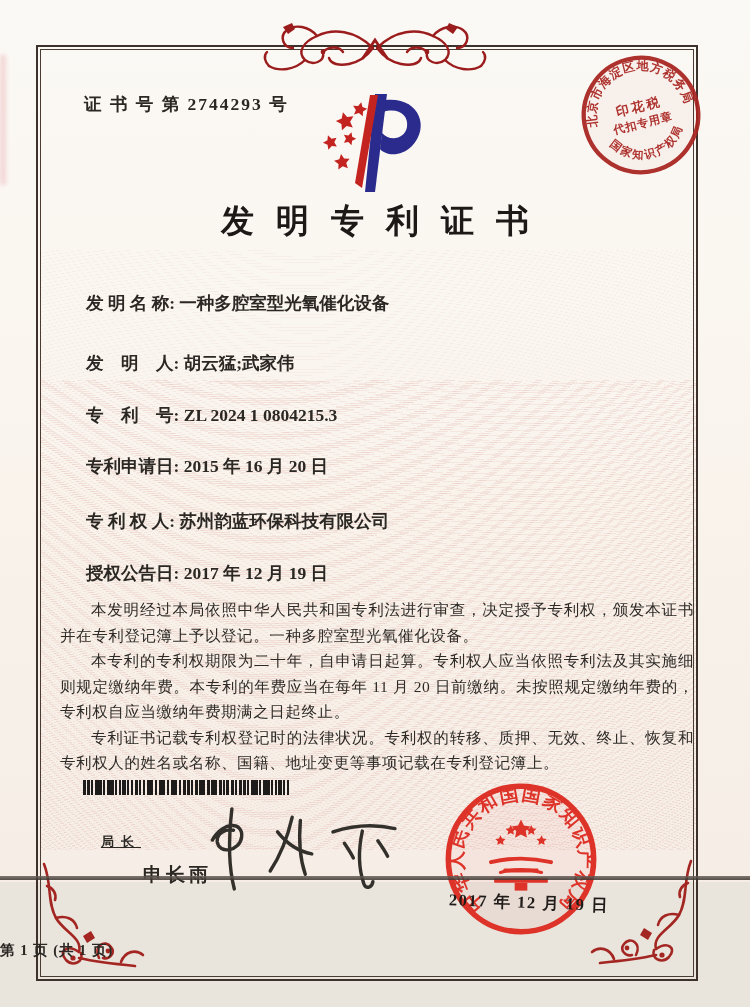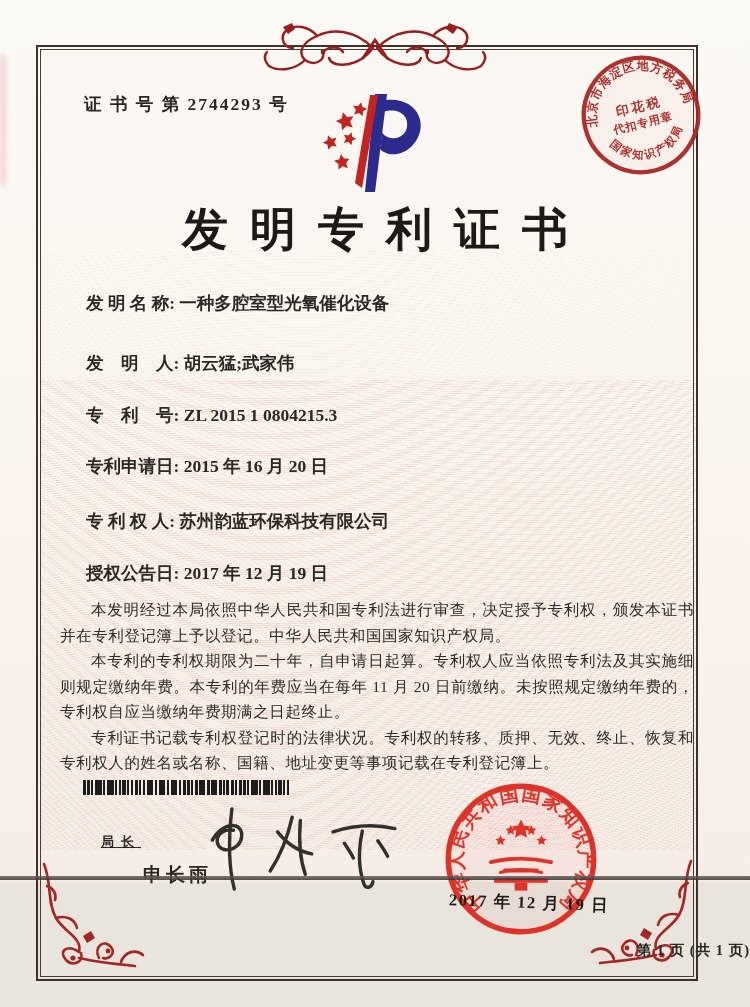--- a/index.html
+++ b/index.html
@@ -51,21 +51,21 @@
     font-size:17.5px;letter-spacing:2px;font-weight:600;color:#2b2723;
     white-space:pre;
   }
   .tax-stamp{
     position:absolute;left:576px;top:50px;width:130px;height:130px;
     transform:rotate(-14deg);opacity:.93;
   }
   .logo{position:absolute;left:312px;top:90px;width:126px;height:106px;}
   .title{
     position:absolute;left:0;right:0;top:199px;text-align:center;
-    font-size:46px;font-weight:bold;letter-spacing:22px;text-indent:22px;
+    font-size:33px;font-weight:bold;letter-spacing:22px;text-indent:22px;
     color:#1c1917;
   }
   .field-row{
     position:absolute;left:86px;white-space:pre;font-size:17.5px;color:#2b2723;
   }
   .flabel{display:inline-block;font-weight:600;white-space:pre;}
   .fvalue{white-space:pre;font-weight:600;}
   .row0{top:291px}.row1{top:351px}.row2{top:403px}.row3{top:454px}.row4{top:509px}.row5{top:561px}
   .body-text{
     position:absolute;left:60px;width:634px;top:597px;
@@ -89,21 +89,21 @@
     letter-spacing:4px;color:#2b2723;margin-left:44px;
   }
   .signature{position:absolute;left:196px;top:798px;width:212px;height:102px;}
   .main-seal{position:absolute;left:442px;top:780px;width:158px;height:158px;opacity:.96;}
   .seal-date{
     position:absolute;left:449px;top:892px;
     font-size:16.5px;font-weight:bold;letter-spacing:1.5px;color:#1f1c1a;
     transform:rotate(2deg);white-space:pre;
   }
   .footer{
-    position:absolute;left:0;right:0;top:941px;text-align:right;
+    position:absolute;left:0;right:0;top:941px;text-align:left;
     font-size:14.5px;font-weight:600;letter-spacing:1px;color:#2b2723;
     white-space:pre;
   }
 </style>
 </head>
 <body>
 
 <div class="sheet">
 
   <div class="texture-mid"></div>
@@ -194,27 +194,27 @@
       <path d="M18,45 l2.2,4.5 5,.7 -3.6,3.5 .9,4.9 -4.5,-2.4 -4.5,2.4 .9,-4.9 -3.6,-3.5 5,-.7 z" transform="rotate(-20 18 51)"></path>
       <path d="M38,42 l2,4.1 4.5,.65 -3.3,3.2 .8,4.5 -4,-2.1 -4,2.1 .8,-4.5 -3.3,-3.2 4.5,-.65 z" transform="rotate(18 38 47)"></path>
       <path d="M30,64 l2.4,4.9 5.4,.8 -3.9,3.8 .9,5.4 -4.8,-2.6 -4.8,2.6 .9,-5.4 -3.9,-3.8 5.4,-.8 z" transform="rotate(-8 30 71)"></path>
     </g>
   </svg>
 
   <div class="title">发明专利证书</div>
 
   <div class="field-row row0"><span class="flabel">发 明 名 称: </span><span class="fvalue">一种多腔室型光氧催化设备</span></div>
   <div class="field-row row1"><span class="flabel">发　明　人: </span><span class="fvalue">胡云猛;武家伟</span></div>
-  <div class="field-row row2"><span class="flabel">专　利　号: </span><span class="fvalue">ZL 2015 1 0804215.3</span></div>
+  <div class="field-row row2"><span class="flabel">专　利　号: </span><span class="fvalue">ZL 2024 1 0804215.3</span></div>
   <div class="field-row row3"><span class="flabel">专利申请日: </span><span class="fvalue">2015 年 16 月 20 日</span></div>
   <div class="field-row row4"><span class="flabel">专 利 权 人: </span><span class="fvalue">苏州韵蓝环保科技有限公司</span></div>
   <div class="field-row row5"><span class="flabel">授权公告日: </span><span class="fvalue">2017 年 12 月 19 日</span></div>
 
   <div class="body-text">
-    <p>本发明经过本局依照中华人民共和国专利法进行审查，决定授予专利权，颁发本证书并在专利登记簿上予以登记。中华人民共和国国家知识产权局。</p>
+    <p>本发明经过本局依照中华人民共和国专利法进行审查，决定授予专利权，颁发本证书并在专利登记簿上予以登记。一种多腔室型光氧催化设备。</p>
     <p>本专利的专利权期限为二十年，自申请日起算。专利权人应当依照专利法及其实施细则规定缴纳年费。本专利的年费应当在每年 11 月 20 日前缴纳。未按照规定缴纳年费的，专利权自应当缴纳年费期满之日起终止。</p>
     <p>专利证书记载专利权登记时的法律状况。专利权的转移、质押、无效、终止、恢复和专利权人的姓名或名称、国籍、地址变更等事项记载在专利登记簿上。</p>
   </div>
 
   <div class="barcode"></div>
 
   <div class="director-title">局长</div>
   <div class="director-name">申长雨</div>
 
   <svg class="signature" viewBox="0 0 260 110">

